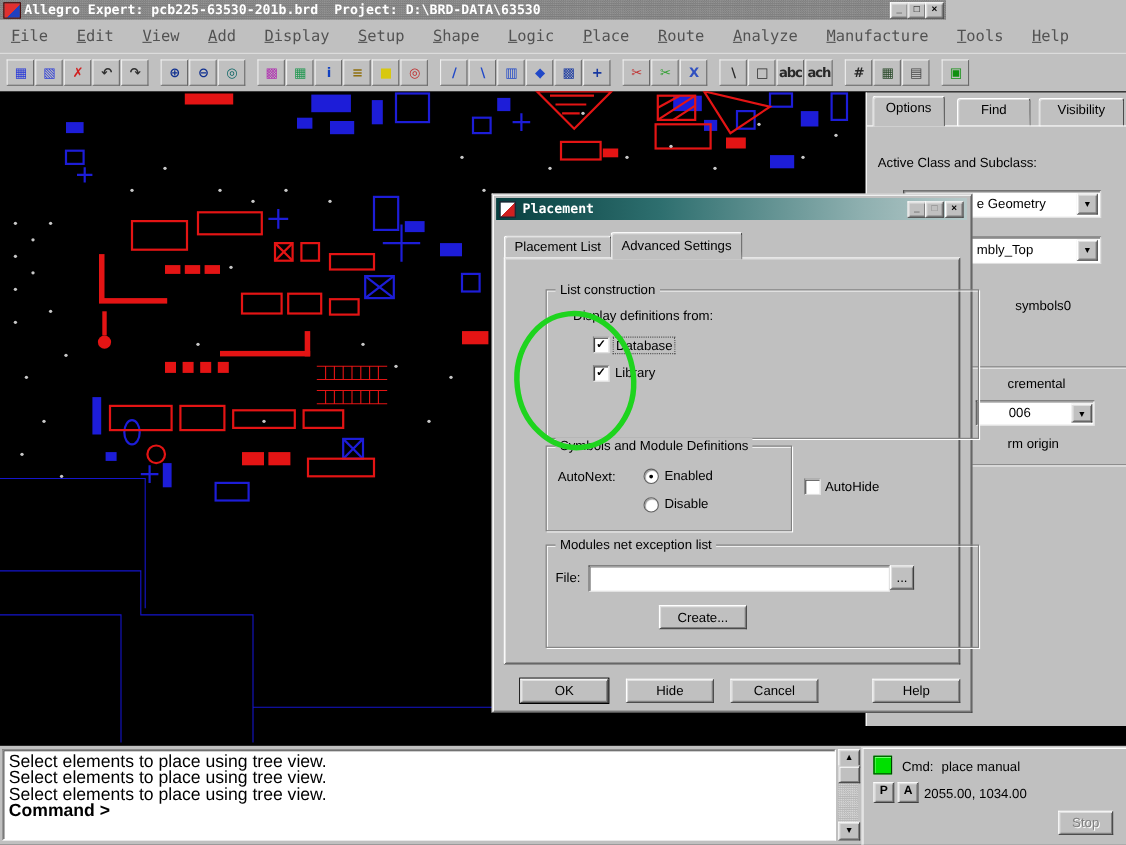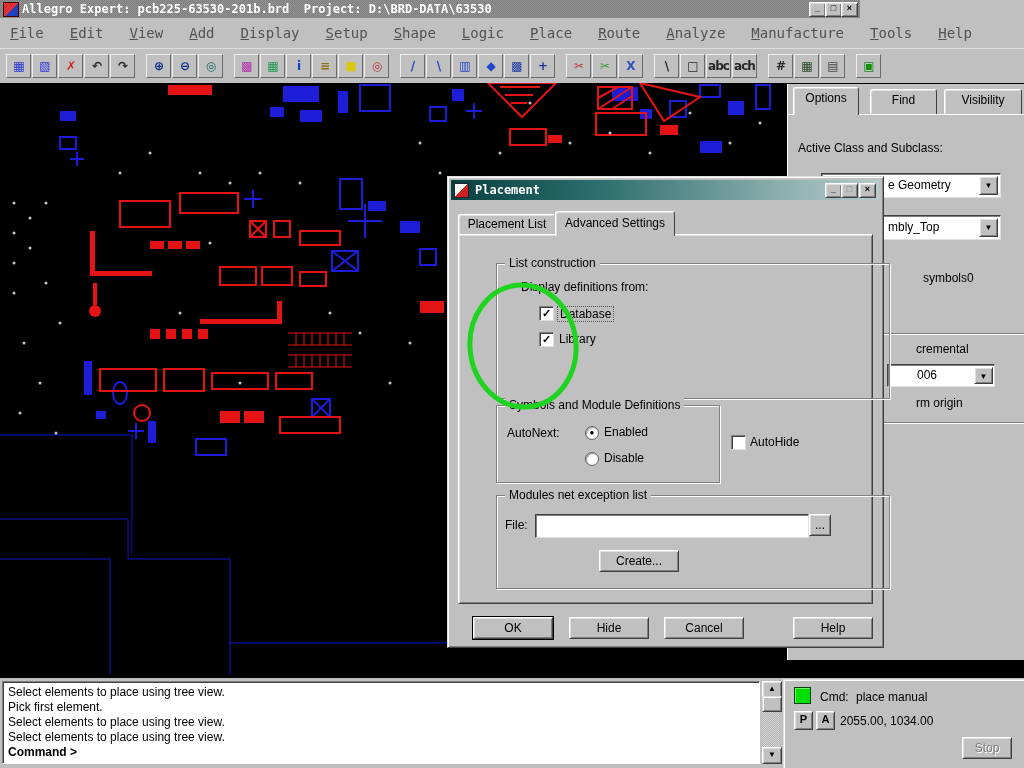--- a/index.html
+++ b/index.html
@@ -57,21 +57,21 @@
   
   #dialog{left:447px;top:176px;width:435px;height:470px;z-index:10;}
   #dlg-title{left:3px;top:3px;width:428px;height:20px;
              background:linear-gradient(90deg,#073f3f,#2e6f6f 35%,#8fb0b0 78%,#b7caca);
              color:#fff;}
   #annotation{left:460px;top:276px;z-index:20;pointer-events:none;}
   
   #console{left:2px;top:681px;width:758px;height:83px;background:#fff;border:1px solid;
            border-color:#808080 #ffffff #ffffff #808080;box-shadow:inset 1px 1px 0 #404040;
            padding:3px 5px;box-sizing:border-box;overflow:hidden;}
-  .conline{font-size:12px;line-height:15px;white-space:nowrap;}
+  .conline{font-size:16px;line-height:15px;white-space:nowrap;}
   #scrollbar{left:762px;top:681px;width:18px;height:83px;
              background:repeating-conic-gradient(#d6d6d6 0% 25%,#b4b4b4 0% 50%);background-size:2px 2px;}
   .sbtn{position:absolute;left:0;width:18px;height:15px;font-size:8px;line-height:14px;text-align:center;}
   #statuspanel{left:783px;top:679px;width:241px;height:89px;}
   #led{position:absolute;left:10px;top:7px;width:15px;height:15px;background:#00e000;
        border:1px solid #004400;box-shadow:inset 1px 1px 0 #70ff70;}
   .stext{position:absolute;font-size:12px;white-space:nowrap;}
   .pa{position:absolute;width:17px;height:17px;font-size:11px;line-height:15px;font-weight:bold;}
   u{text-decoration:underline;}
 </style>
@@ -375,21 +375,20 @@
   <button class="abs btn" style="left:216px;top:440px;width:80px;height:22px;">Cancel</button>
   <button class="abs btn" style="left:345px;top:440px;width:80px;height:22px;">Help</button>
 </div>
 
 <svg id="annotation" class="abs" width="128" height="140" viewBox="0 0 128 140">
   <ellipse cx="63" cy="70" rx="53" ry="61" fill="none" stroke="#1ed41e" stroke-width="5" stroke-linecap="round" transform="rotate(-6 63 70)"></ellipse>
 </svg>
 
 <div id="console" class="abs">
   <div class="conline">Select elements to place using tree view.</div>
-  <div class="conline">Pick first element.</div>
   <div class="conline">Select elements to place using tree view.</div>
   <div class="conline">Select elements to place using tree view.</div>
   <div class="conline" style="font-weight:bold;">Command &gt;</div>
 </div>
 
 <div id="scrollbar" class="abs">
   <span class="sbtn btn" style="top:0;">▲</span>
   <span class="abs raised" style="left:0;top:15px;width:18px;height:14px;"></span>
   <span class="sbtn btn" style="bottom:0;">▼</span>
 </div>

